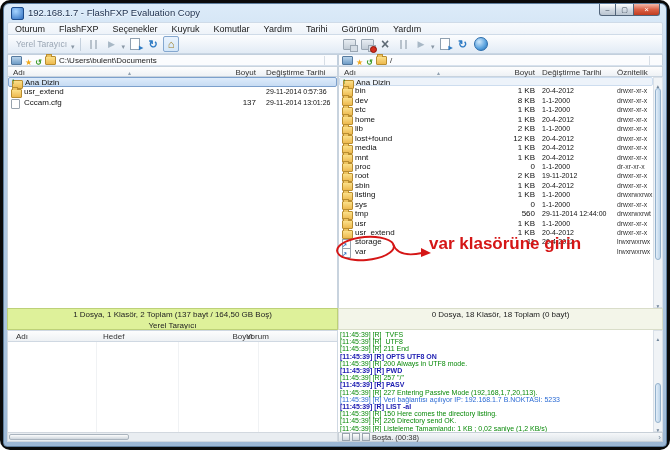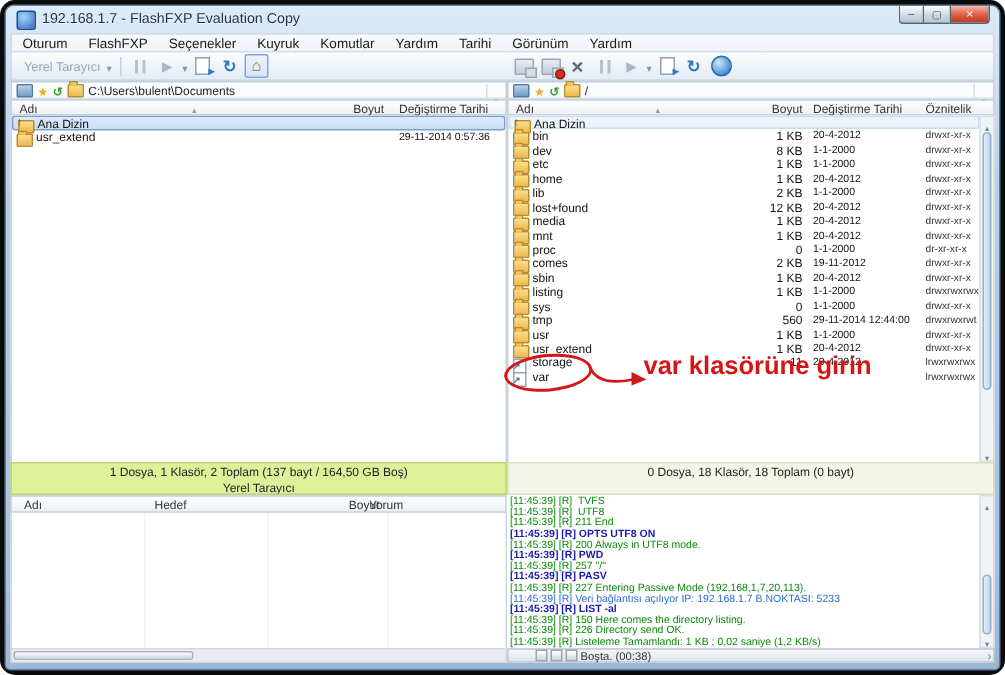--- a/index.html
+++ b/index.html
@@ -107,21 +107,21 @@
   
   .log{position:absolute;left:334px;right:13px;top:326px;height:102px;background:#fff;overflow:hidden;padding:1px 0 0 2px;box-sizing:border-box}
   .logline{font-size:7px;line-height:7.2px;white-space:pre}
   .logline.resp{color:#0a8a0a}
   .logline.cmd{color:#1a1ab0;font-weight:bold}
   .logline.info{color:#2b6bd4}
   
   .hstrip{position:absolute;left:3px;top:428px;width:331px;height:10px;background:#e9edf1;border:1px solid #d2d8df;box-sizing:border-box}
   .hthumb{position:absolute;left:1px;top:1px;bottom:1px;width:120px;background:linear-gradient(#fdfdfd,#cfd6dd);border:1px solid #aab4be;border-radius:2px;box-sizing:border-box}
   .botstat{position:absolute;left:334px;right:3px;top:428px;height:10px;background:linear-gradient(#f5f7f9,#dfe5ea);
-           border:1px solid #c8d0d8;box-sizing:border-box;display:flex;align-items:center;gap:2px;padding-left:18px;font-size:7.5px;color:#333}
+           border:1px solid #c8d0d8;box-sizing:border-box;display:flex;align-items:center;gap:2px;padding-left:3px;font-size:7.5px;color:#333}
   .pane-ic{width:6px;height:6px;background:linear-gradient(#fff,#cfd6dd);border:1px solid #9aa4ae}
   .botstat .endarrow{position:absolute;right:1px;top:0}
   .botstat .endarrow::before{content:"›";font-size:8px;color:#70859a}
   
   .ann-ellipse{position:absolute;left:336px;top:236px;width:55px;height:21px;border:2px solid #d51616;border-radius:50%;transform:rotate(-5deg);z-index:40}
   .ann-arrow{position:absolute;left:391px;top:241px;z-index:40}
   .ann-text{position:absolute;left:429px;top:234px;font-size:17px;font-weight:bold;color:#d51616;z-index:40;white-space:nowrap}
 </style>
 </head>
 <body>
@@ -222,20 +222,26 @@
     </div>
 
     <div class="list list-left" id="list-left">
         <div class="row sel"><span class="ic ic-up"></span><span class="cell c-name">Ana Dizin</span><span class="cell c-size"></span><span class="cell c-date"></span></div>
         <div class="row">
           <span class="ic ic-folder"></span>
           <span class="cell c-name">usr_extend</span>
           <span class="cell c-size"></span>
           <span class="cell c-date">29-11-2014 0:57:36</span>
         </div>
+        <div class="row">
+          <span class="ic ic-file"></span>
+          <span class="cell c-name">Cccam.cfg</span>
+          <span class="cell c-size">137</span>
+          <span class="cell c-date">29-11-2014 13:01:26</span>
+        </div>
       </div>
     <div class="list list-right" id="list-right">
         <div class="row hl"><span class="ic ic-up"></span><span class="cell c-name">Ana Dizin</span><span class="cell c-size"></span><span class="cell c-date"></span><span class="cell c-attr"></span></div>
         <div class="row">
           <span class="ic ic-folder"></span>
           <span class="cell c-name">bin</span>
           <span class="cell c-size">1 KB</span>
           <span class="cell c-date">20-4-2012</span>
           <span class="cell c-attr">drwxr-xr-x</span>
         </div>
@@ -290,21 +296,21 @@
         </div>
         <div class="row">
           <span class="ic ic-folder"></span>
           <span class="cell c-name">proc</span>
           <span class="cell c-size">0</span>
           <span class="cell c-date">1-1-2000</span>
           <span class="cell c-attr">dr-xr-xr-x</span>
         </div>
         <div class="row">
           <span class="ic ic-folder"></span>
-          <span class="cell c-name">comes</span>
+          <span class="cell c-name">root</span>
           <span class="cell c-size">2 KB</span>
           <span class="cell c-date">19-11-2012</span>
           <span class="cell c-attr">drwxr-xr-x</span>
         </div>
         <div class="row">
           <span class="ic ic-folder"></span>
           <span class="cell c-name">sbin</span>
           <span class="cell c-size">1 KB</span>
           <span class="cell c-date">20-4-2012</span>
           <span class="cell c-attr">drwxr-xr-x</span>

